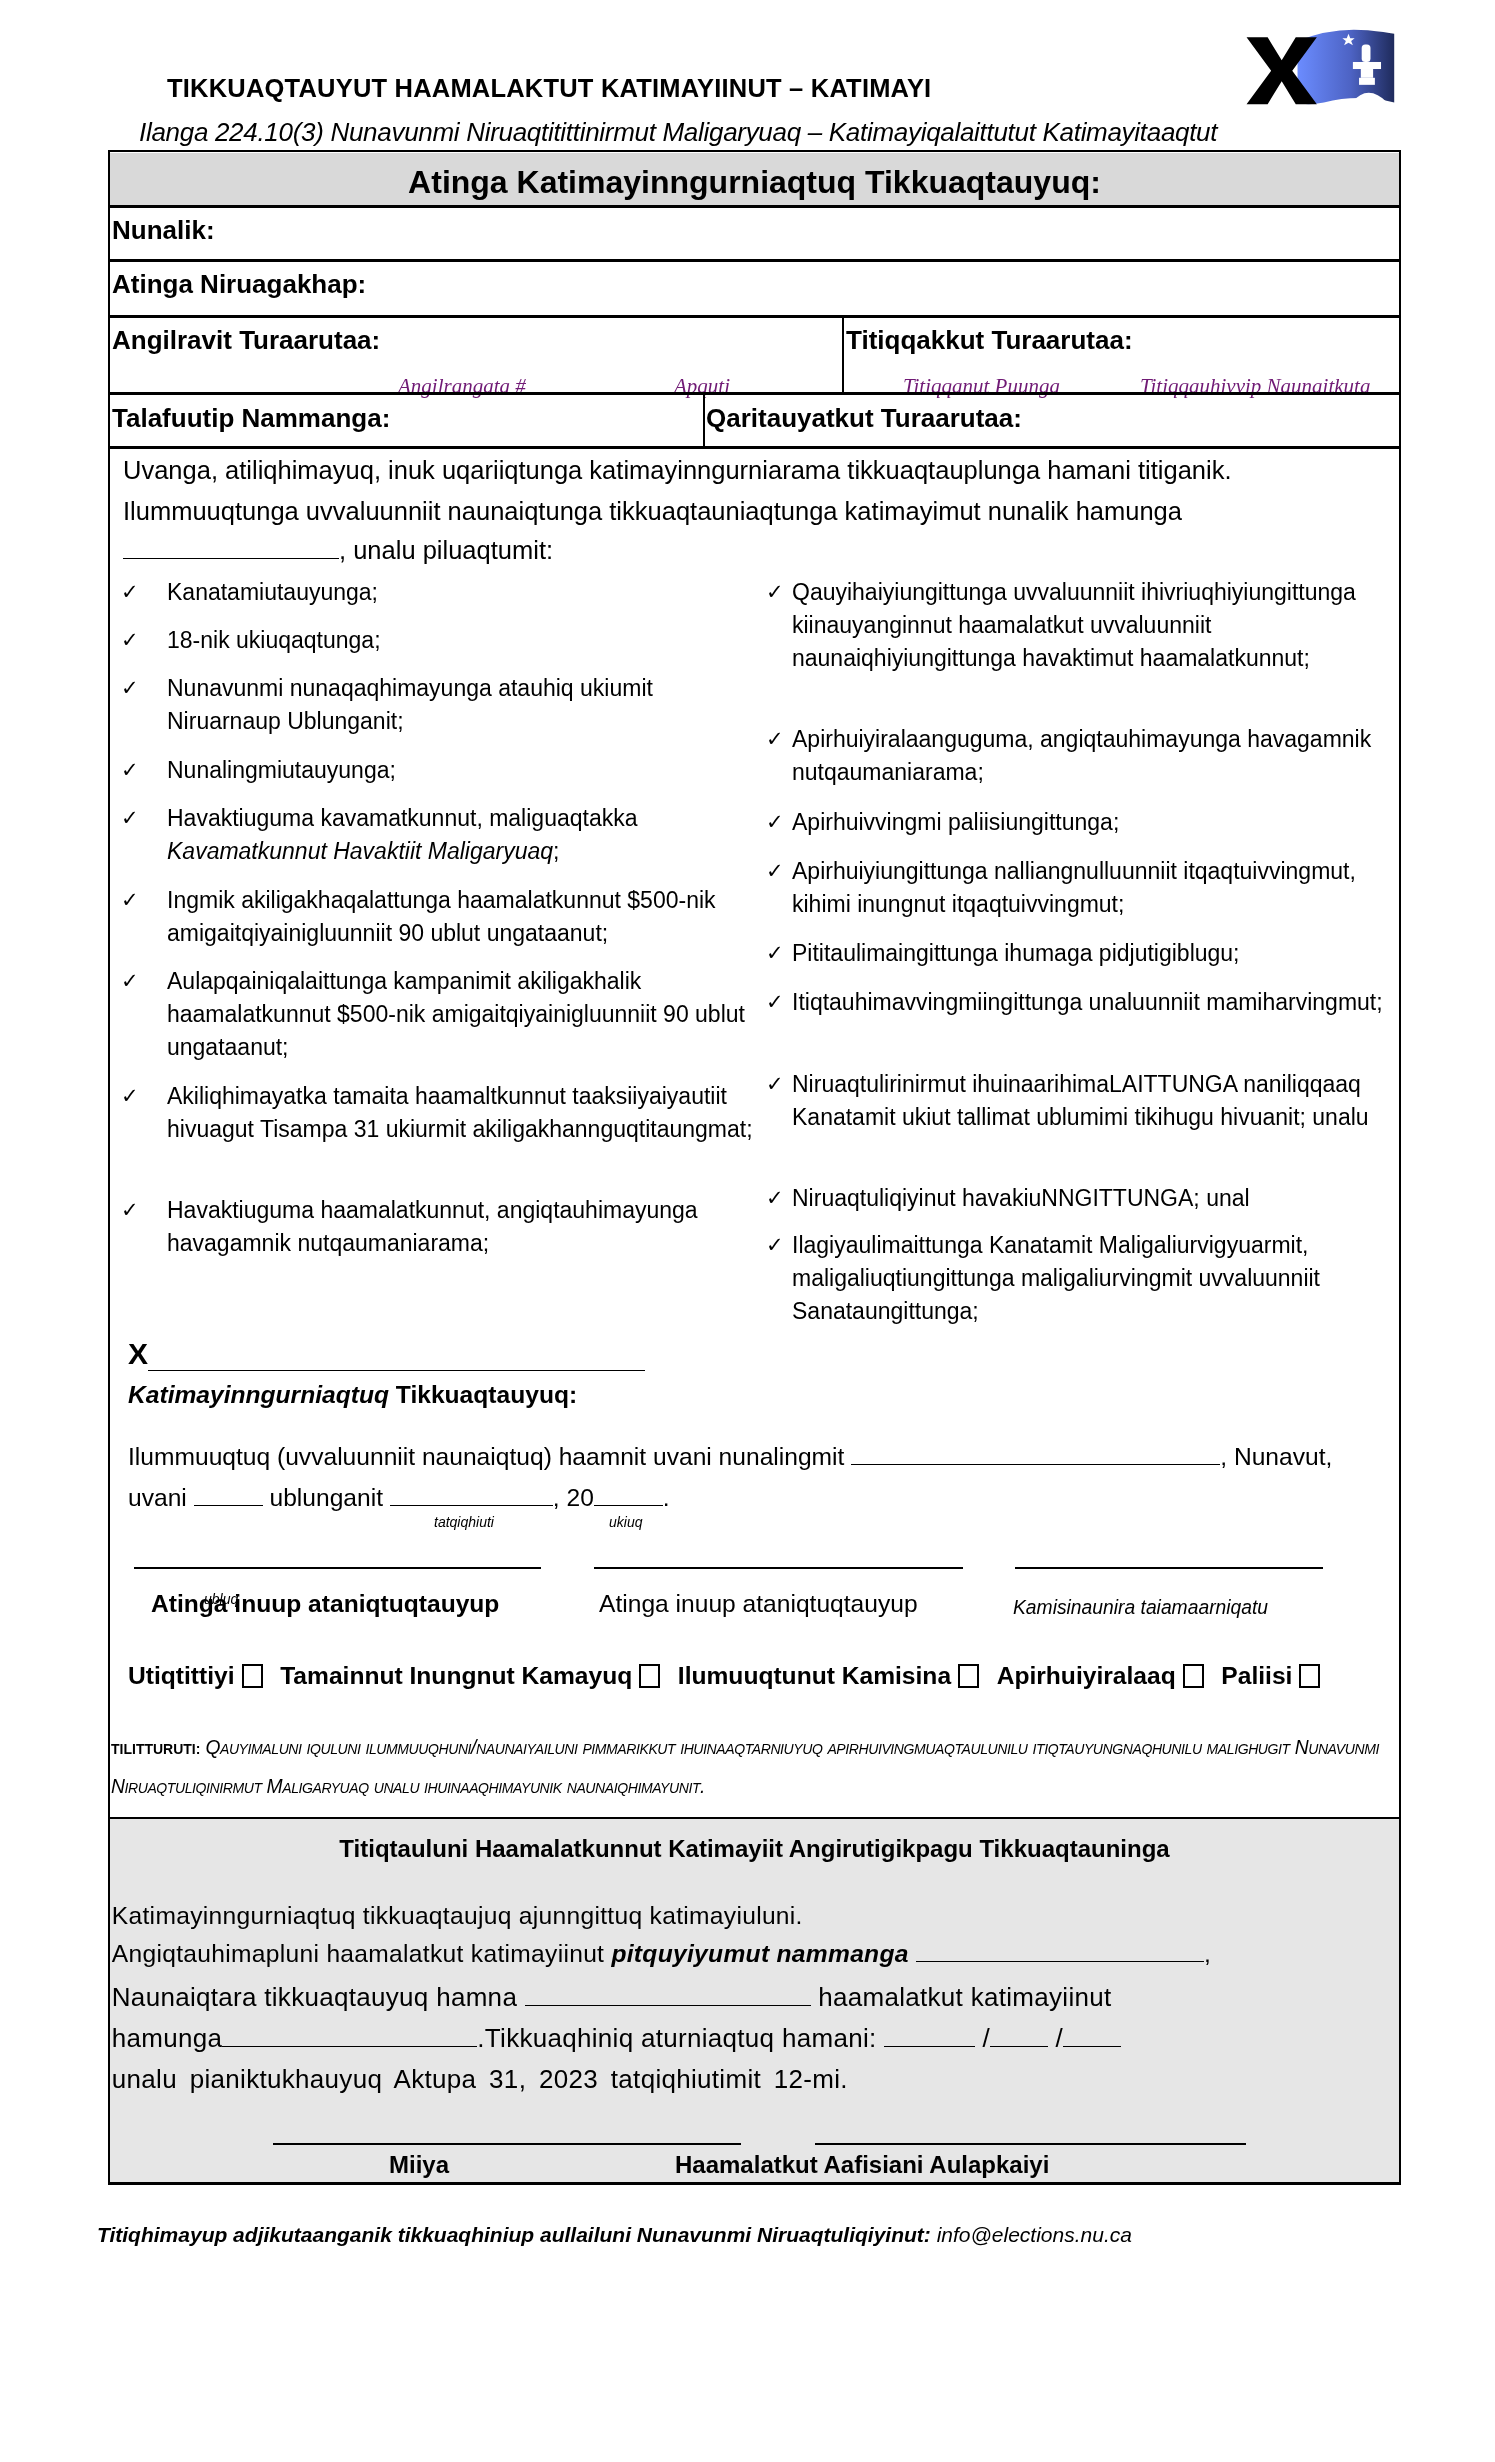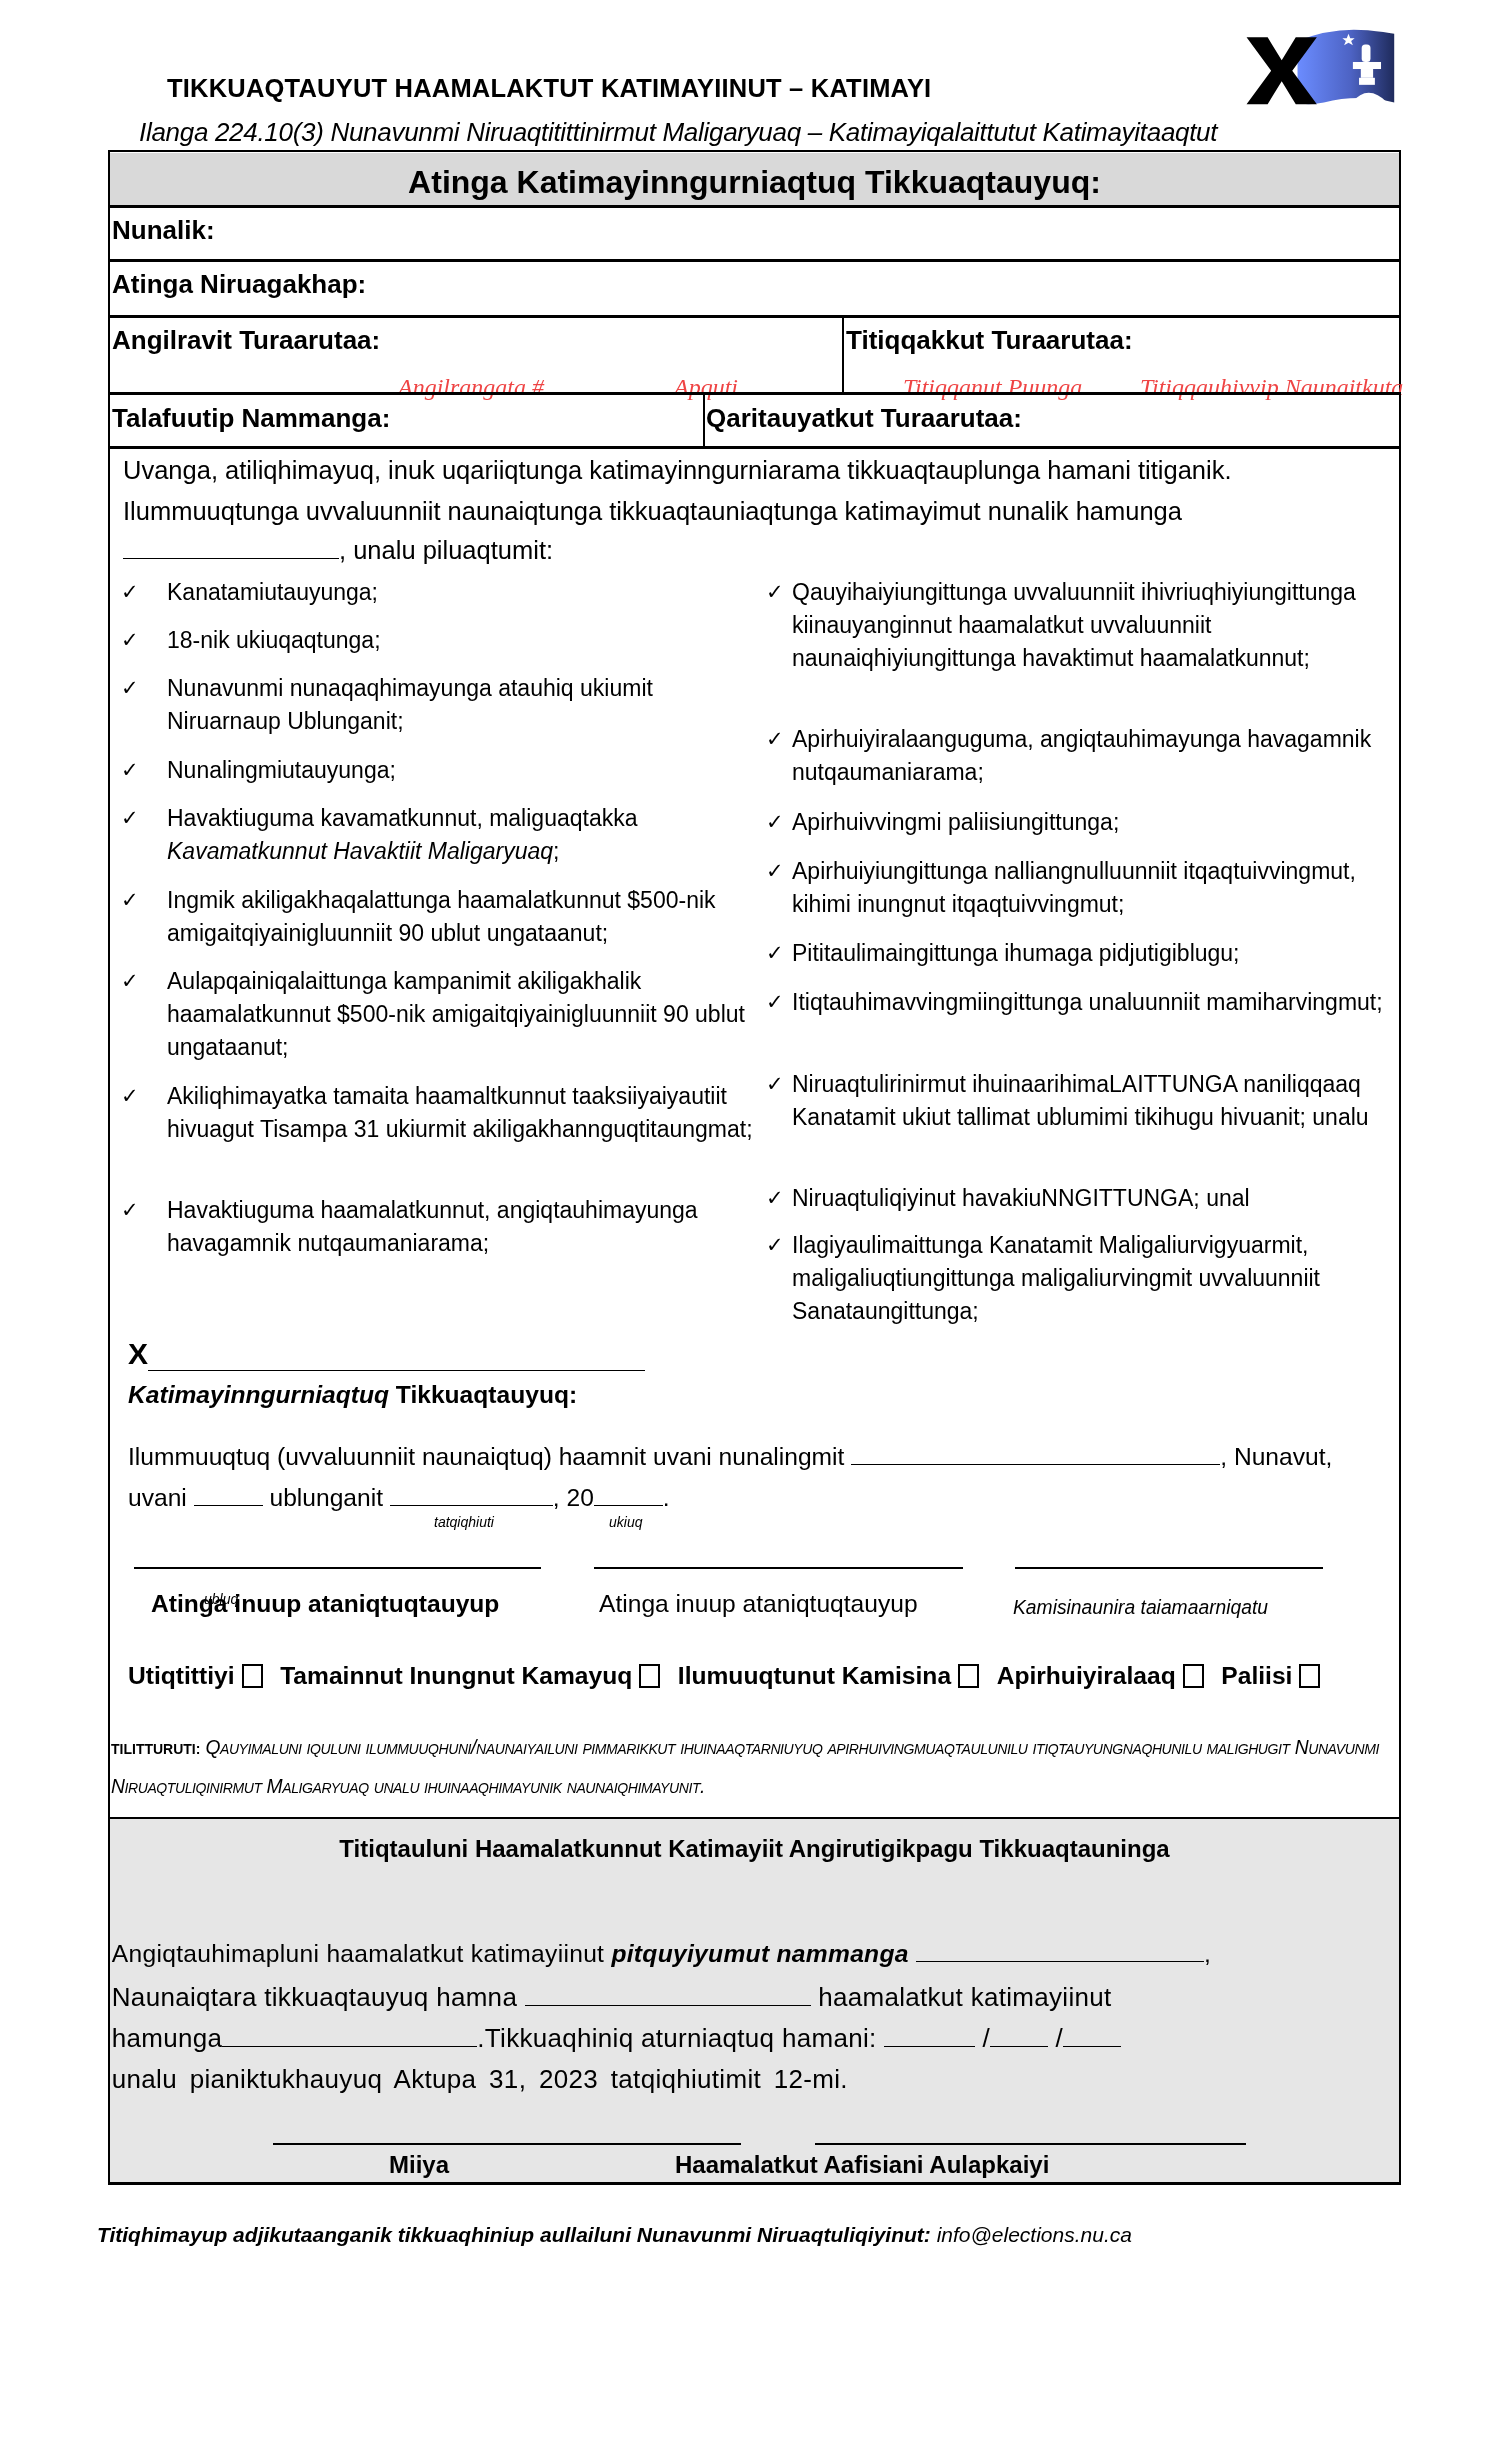--- a/index.html
+++ b/index.html
@@ -16,21 +16,21 @@
   
   .frame { left: 108px; top: 150px; width: 1293px; height: 2034px; border: 2.6px solid #000; }
   .row { position: absolute; left: 108px; width: 1293px; border-left: 2.6px solid #000; border-right: 2.6px solid #000; }
   .hline { position: absolute; left: 108px; width: 1293px; height: 2.6px; background: #000; }
   .vline { position: absolute; width: 1.8px; background: #000; }
 
   .form-header { top: 153px; height: 54px; background: #d9d9d9; }
   .form-header-text { position: absolute; left: 0; right: 0; top: 10.6px; text-align: center; font-size: 32px; font-weight: bold; }
 
   .field-label { position: absolute; font-size: 26px; font-weight: bold; white-space: nowrap; }
-  .sub-caption { position: absolute; font-family: "Liberation Serif", "DejaVu Serif", serif; font-style: italic; font-size: 24px; color: #ef4444; white-space: nowrap; }
+  .sub-caption { position: absolute; font-family: "Liberation Serif", "DejaVu Serif", serif; font-style: italic; font-size: 21px; color: #701a75; white-space: nowrap; }
 
   .para { position: absolute; font-size: 25.5px; white-space: nowrap; }
   .blank { display: inline-block; border-bottom: 1.8px solid #000; height: 23px; vertical-align: baseline; }
 
   
   .check-item { position: absolute; font-size: 23px; line-height: 33px; }
   .check-item .tick { position: absolute; left: 0; top: 0; font-family: "DejaVu Sans", sans-serif; font-size: 21px; }
   .check-item .txt { display: block; }
 
   
@@ -247,20 +247,21 @@
     </span>
 </div>
 
 <div class="note">
   <span class="note-label">TILITTURUTI:</span><span class="note-body"> Qauyimaluni iquluni ilummuuqhuni/naunaiyailuni pimmarikkut ihuinaaqtarniuyuq apirhuivingmuaqtaulunilu itiqtauyungnaqhunilu malighugit Nunavunmi Niruaqtuliqinirmut Maligaryuaq unalu ihuinaaqhimayunik naunaiqhimayunit.</span>
 </div>
 
 <div class="hline" style="top:1817px; height:2.6px;"></div>
 <div class="office">
   <div class="office-title">Titiqtauluni Haamalatkunnut Katimayiit Angirutigikpagu Tikkuaqtauninga</div>
+  <div class="office-line" style="top:83px; font-size:24.6px;">Katimayinngurniaqtuq tikkuaqtaujuq ajunngittuq katimayiuluni.</div>
   <div class="office-line" style="top:120px; font-size:24.6px;">
     <span>Angiqtauhimapluni haamalatkut katimayiinut </span><b><i>pitquyiyumut nammanga</i></b> <span class="blank" style="width:288px;"></span><span>,</span>
   </div>
   <div class="office-line" style="top:163px;">
     <span>Naunaiqtara tikkuaqtauyuq hamna </span><span class="blank" style="width:286px;"></span><span> haamalatkut  katimayiinut</span>
   </div>
   <div class="office-line" style="top:204px;">
     <span>hamunga</span><span class="blank" style="width:255px;"></span><span>.Tikkuaqhiniq  aturniaqtuq  hamani: </span><span class="blank" style="width:91px;"></span><span> /</span><span class="blank" style="width:58px;"></span><span> /</span><span class="blank" style="width:58px;"></span>
   </div>
   <div class="office-line spaced" style="top:245px;">unalu  pianiktukhauyuq  Aktupa  31,  2023  tatqiqhiutimit  12-mi.</div>

